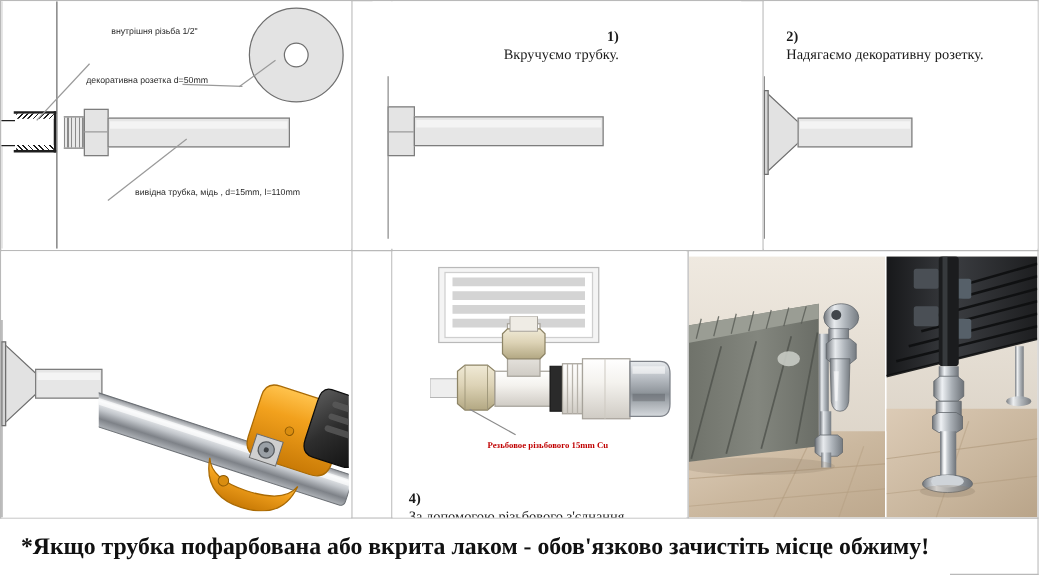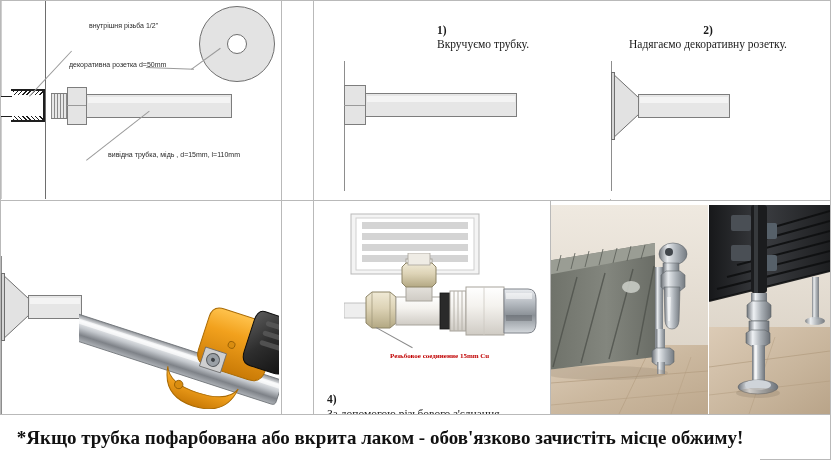--- a/index.html
+++ b/index.html
@@ -203,39 +203,39 @@
     <div class="leader" style="left:28px; top:95px; width:62px; transform:rotate(-47deg);"></div>
     <div class="leader" style="left:190px; top:68px; width:36px; transform:rotate(-36deg);"></div>
     <div class="leader" style="left:145px; top:66px; width:48px; transform:rotate(2deg);"></div>
     <div class="leader" style="left:85px; top:159px; width:80px; transform:rotate(-38deg);"></div>
 
     <div class="callout-text" style="left:88px; top:21px;">внутрішня різьба  1/2"</div>
     <div class="callout-text" style="left:68px; top:60px;">декоративна   розетка d=50mm</div>
     <div class="callout-text" style="left:107px; top:150px;">вивідна трубка, мідь , d=15mm, l=110mm</div>
   </div>
 
-  <div class="panel" style="left:332px; top:1px; width:295px; height:198px;">
+  <div class="panel" style="left:298px; top:1px; width:295px; height:198px;text-align:right;">
 
     <div class="step-label" style="left:105px; top:8px;">
       <b>1)</b>
       <span>Вкручуємо трубку.</span>
     </div>
 
     <div style="position:absolute; left:12px; top:60px; width:1px; height:130px; background:#8d8d8d;"></div>
 
     <div class="nut" style="left:12px; top:84px; width:22px; height:40px;"></div>
     <div style="position:absolute; left:12px; top:104px; width:22px; height:1px; background:#9a9a9a;"></div>
 
     <div class="pipe" style="left:33px; top:92px; width:152px; height:24px;"></div>
     <div class="pipe-hl" style="left:35px; top:95px; width:148px; height:6px;"></div>
   </div>
 
   <div class="panel" style="left:611px; top:1px; width:219px; height:198px;">
 
-    <div class="step-label" style="left:18px; top:8px;text-align:center;">
+    <div class="step-label" style="left:18px; top:8px;">
       <b>2)</b>
       <span>Надягаємо декоративну розетку.</span>
     </div>
 
     <div style="position:absolute; left:(0); left:0px; top:60px; width:1px; height:130px; background:#8d8d8d;"></div>
 
     <div class="cone" style="left:0px; top:71px; width:28px; height:68px;">
       <svg width="28" height="68" viewBox="0 0 28 68">
         <polygon points="0,0 28,26 28,42 0,68" fill="#e2e2e2" stroke="#6f6f6f" stroke-width="1"></polygon>
       </svg>
@@ -366,21 +366,21 @@
       <rect x="122" y="34" width="38" height="48" fill="url(#whiteBody)" stroke="#a7a39b" stroke-width="1"></rect>
       <line x1="140" y1="34" x2="140" y2="82" stroke="#cdc9c1" stroke-width="0.8"></line>
 
       <path d="M 160 36 l 24 0 q 8 0 8 10 l 0 24 q 0 10 -8 10 l -24 0 z" fill="url(#chromeCap)" stroke="#7e8289" stroke-width="1"></path>
       <rect x="162" y="40" width="26" height="6" fill="#ffffff" opacity="0.55"></rect>
       <rect x="162" y="62" width="26" height="6" fill="#4c5055" opacity="0.35"></rect>
     </svg>
 
     <div class="leader" style="left:62px; top:126px; width:42px; transform:rotate(29deg); background:#8a8a8a;"></div>
 
-    <div class="red-caption" style="left:76px; top:151px;">Резьбовое соединение 15mm Cu</div>
+    <div class="red-caption" style="left:76px; top:151px;">Резьбовое різьбового 15mm Cu</div>
 
     <div class="step-label" style="left:13px; top:176px; line-height:15px;">
       <b>4)</b>
       <span>За допомогою різьбового з'єднання
 підключаємо кран до трубки.</span>
     </div>
   </div>
 
   <div class="photo" style="left:551px; top:205px; width:157px; height:209px;">
     <svg width="157" height="209" viewBox="0 0 157 209">

